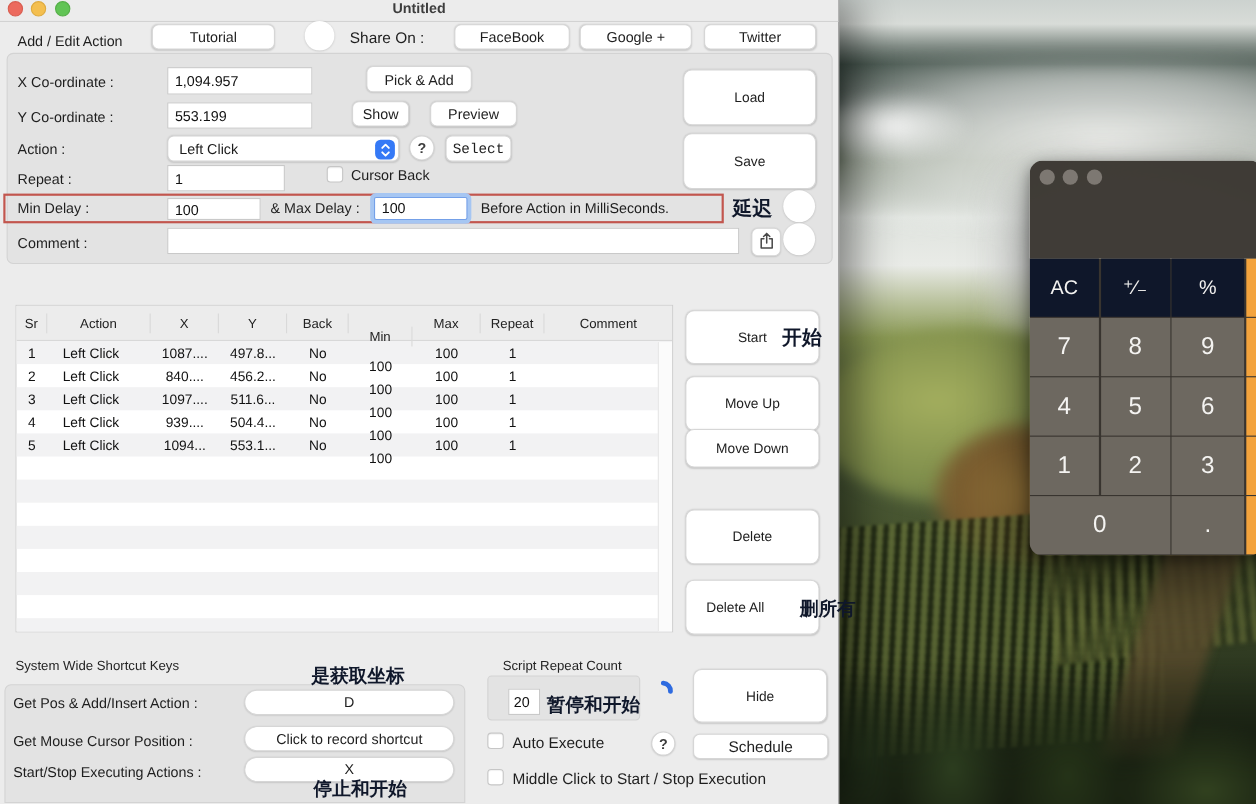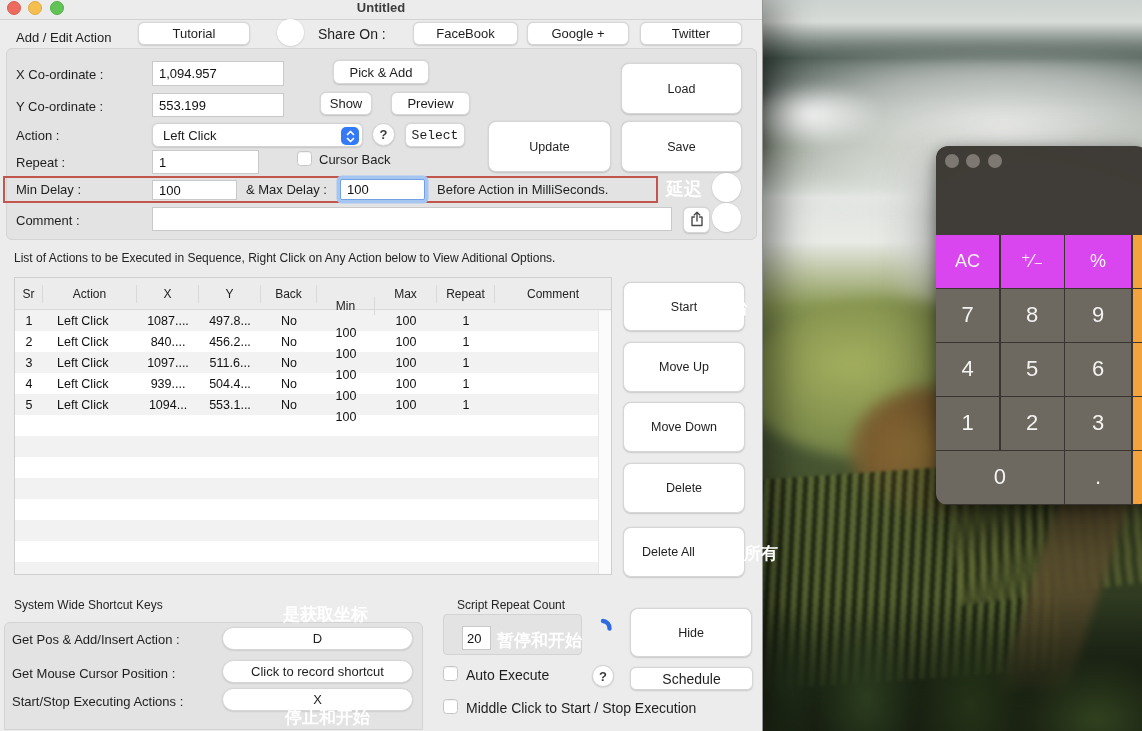--- a/index.html
+++ b/index.html
@@ -25,21 +25,21 @@
       radial-gradient(ellipse 120px 90px at 85% 85%, #31411f 0%, rgba(20,28,14,0) 70%),
       linear-gradient(180deg, rgba(20,26,13,0) 0%, #161d10 80%);
       filter:blur(2px); }
 
   
   .calc { position:absolute; left:936px; top:146px; width:212px; height:359px; border-radius:12px; overflow:hidden; box-shadow:0 22px 55px rgba(0,0,0,.55), 0 4px 14px rgba(0,0,0,.4); }
   .calc-top { position:relative; height:89px; background:rgba(58,54,49,0.97); }
   .calc-dot { position:absolute; top:8px; width:14px; height:14px; border-radius:50%; background:#7d7872; }
   .calc-keys { display:grid; grid-template-columns:63px 63px 66px 1fr; grid-auto-rows:52.5px; gap:1.5px; background:#38342f; height:270px; }
   .ck { display:flex; align-items:center; justify-content:center; font-size:22px; color:#f4f3f1; }
-  .ck-fn { background:#d946ef; font-size:18px; }
+  .ck-fn { background:#0f172a; font-size:18px; }
   .ck-num { background:#6d6860; }
   .ck-op { background:#f3a33d; }
   .ck-zero { grid-column:1 / span 2; }
 
   
   .win { position:absolute; left:0; top:0; width:763px; height:731px; background:#ececec; box-shadow:14px 0 36px rgba(0,0,0,.45); border-right:1px solid rgba(60,60,60,.5); }
   .titlebar { position:absolute; left:0; top:0; width:100%; height:20px; background:#ececec; border-bottom:1px solid #d2d2d2; }
   .win-title { position:absolute; left:0; right:0; top:0; text-align:center; font-size:13px; font-weight:bold; color:#3d3d3d; }
   .tl { position:absolute; top:1px; width:14px; height:14px; border-radius:50%; }
   .tl-red { left:7px; background:#ec6a5e; border:1px solid #d95d50; }
@@ -58,21 +58,21 @@
   .field { position:absolute; background:#ffffff; border:1px solid #c9c9c9; font-size:13px; color:#111; display:flex; align-items:center; padding-left:6px; white-space:nowrap; overflow:hidden; }
   .field-focus { border:1px solid #74a0e8; box-shadow:0 0 0 3.5px #a6c6f2; border-radius:2px; }
 
   .chk { position:absolute; width:15px; height:15px; background:#fff; border:1px solid #c6c6c6; border-radius:3.5px; box-shadow:inset 0 1px 1px rgba(0,0,0,.06); }
   .qmark { position:absolute; background:#fff; border:1px solid #d4d4d4; border-radius:50%; display:flex; align-items:center; justify-content:center; font-size:13px; font-weight:bold; color:#3c3c3c; box-shadow:0 0.5px 1.5px rgba(0,0,0,.15); }
   .wcircle { position:absolute; width:29px; height:29px; border-radius:50%; background:#fff; box-shadow:0 0.5px 2px rgba(0,0,0,.18); }
 
   .popup { position:absolute; background:#fff; border:1px solid #d2d2d2; border-radius:6px; box-shadow:0 0.5px 1.5px rgba(0,0,0,.12); font-size:13px; display:flex; align-items:center; padding-left:10px; }
   .popup-step { position:absolute; right:3px; top:3px; width:18px; height:18px; background:#3579f6; border-radius:5px; display:flex; align-items:center; justify-content:center; }
 
-  .red-ann { position:absolute; color:#ffffff; font-weight:bold; white-space:nowrap; }
+  .red-ann { position:absolute; color:#0f172a; font-weight:bold; white-space:nowrap; }
   .red-box { position:absolute; border:2px solid #c2564e; }
 
   
   .tbl { position:absolute; left:14px; top:277px; width:598px; height:298px; background:#fff; border:1px solid #cfcfcf; overflow:hidden; }
   .thead { display:flex; height:32px; background:#ececec; border-bottom:1px solid #d8d8d8; align-items:center; font-size:12px; color:#222; }
   .th { display:flex; align-items:center; justify-content:center; height:18px; border-right:1px solid #d9d9d9; }
   .th:last-child { border-right:none; }
   .trow { display:flex; height:21px; align-items:center; font-size:12.5px; color:#111; }
   .trow:nth-child(even) { background:#f2f2f3; }
   .td { display:flex; align-items:center; justify-content:center; overflow:hidden; white-space:nowrap; }
@@ -148,21 +148,20 @@
     <div class="lbl" style="left:16px; top:67px;">X Co-ordinate :</div>
     <div class="field" style="left:152px; top:61px; width:132px; height:25px;">1,094.957</div>
     <div class="btn" style="left:333px; top:60px; width:96px; height:24px;">Pick &amp; Add</div>
 
     <div class="lbl" style="left:16px; top:99px;">Y Co-ordinate :</div>
     <div class="field" style="left:152px; top:93px; width:132px; height:24px;">553.199</div>
     <div class="btn" style="left:320px; top:92px; width:52px; height:23px;">Show</div>
     <div class="btn" style="left:391px; top:92px; width:79px; height:23px;">Preview</div>
 
     <div class="btn btn-big" style="left:621px; top:63px; width:121px; height:51px;text-align:center;">Load</div>
-    <div class="btn btn-big" style="left:488px; top:121px; width:123px; height:51px;">Update</div>
     <div class="btn btn-big" style="left:621px; top:121px; width:121px; height:51px;">Save</div>
 
     <div class="lbl" style="left:16px; top:128px;">Action :</div>
     <div class="popup" style="left:152px; top:123px; width:211px; height:24px;">
       <span>Left Click</span>
       <span class="popup-step">
         <svg width="11" height="15" viewBox="0 0 11 15">
             <path d="M2.5 5.5 L5.5 2.5 L8.5 5.5" stroke="#fff" stroke-width="1.7" fill="none" stroke-linecap="round" stroke-linejoin="round"></path>
             <path d="M2.5 9.5 L5.5 12.5 L8.5 9.5" stroke="#fff" stroke-width="1.7" fill="none" stroke-linecap="round" stroke-linejoin="round"></path>
           </svg>
@@ -187,21 +186,20 @@
     <div class="field" style="left:152px; top:207px; width:520px; height:24px;"></div>
     <div class="btn" style="left:683px; top:207px; width:27px; height:26px;">
       <span><svg width="14" height="16" viewBox="0 0 14 16">
             <path d="M7 10 L7 1.5 M4.2 4 L7 1.2 L9.8 4" stroke="#4a4a4a" stroke-width="1.4" fill="none" stroke-linecap="round" stroke-linejoin="round"></path>
             <path d="M4.5 6 H2 V14.5 H12 V6 H9.5" stroke="#4a4a4a" stroke-width="1.4" fill="none" stroke-linecap="round" stroke-linejoin="round"></path>
           </svg></span>
     </div>
     <div class="wcircle" style="left:712px; top:173px;"></div>
     <div class="wcircle" style="left:712px; top:203px;"></div>
 
-    <div class="small-lbl" style="left:14px; top:251px;">List of Actions to be Executed in Sequence, Right Click on Any Action below to View Aditional Options.</div>
 
     <div class="tbl">
       <div class="thead">
         <div class="th c-sr">Sr</div>
         <div class="th c-action">Action</div>
         <div class="th c-x">X</div>
         <div class="th c-y">Y</div>
         <div class="th c-back">Back</div>
         <div class="th c-min">Min</div>
         <div class="th c-max">Max</div>
@@ -269,21 +267,21 @@
       <div class="trow"></div>
       <div class="trow"></div>
       <div class="trow"></div>
       <div class="trow"></div>
       <div class="trow"></div>
       <div class="tbl-scroll"></div>
     </div>
 
     <div class="btn btn-big" style="left:623px; top:282px; width:122px; height:49px;">Start</div>
     <div class="btn btn-big" style="left:623px; top:342px; width:122px; height:50px;">Move Up</div>
-    <div class="btn btn-big" style="left:623px; top:402px; width:122px; height:50px;">Move Down</div>
+    <div class="btn btn-big" style="left:623px; top:390px; width:122px; height:35px;">Move Down</div>
     <div class="btn btn-big" style="left:623px; top:463px; width:122px; height:50px;">Delete</div>
     <div class="btn btn-big" style="left:623px; top:527px; width:122px; height:50px; justify-content:flex-start; padding-left:18px;">Delete All</div>
 
     <div class="small-lbl" style="left:14px; top:598px;">System Wide Shortcut Keys</div>
     <div class="panel" style="left:4px; top:622px; width:419px; height:108px; border-radius:6px 6px 0 0;"></div>
     <div class="lbl" style="left:12px; top:632px;">Get Pos &amp; Add/Insert Action :</div>
     <div class="btn pill" style="left:222px; top:627px; width:191px; height:23px;">D</div>
     <div class="lbl" style="left:12px; top:666px;">Get Mouse Cursor Position :</div>
     <div class="btn pill" style="left:222px; top:660px; width:191px; height:23px;">Click to record shortcut</div>
     <div class="lbl" style="left:12px; top:694px;">Start/Stop Executing Actions :</div>

